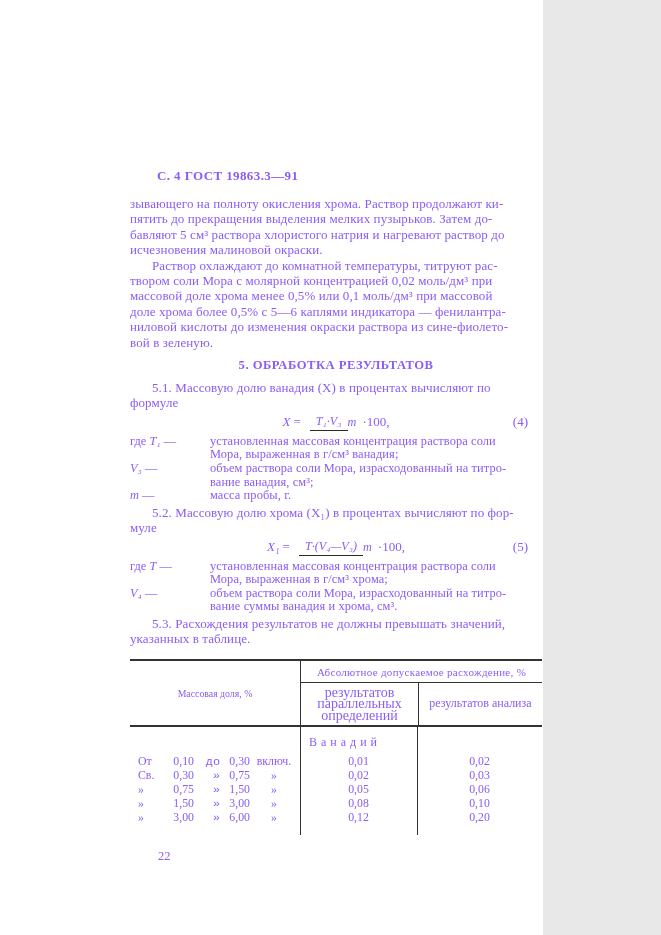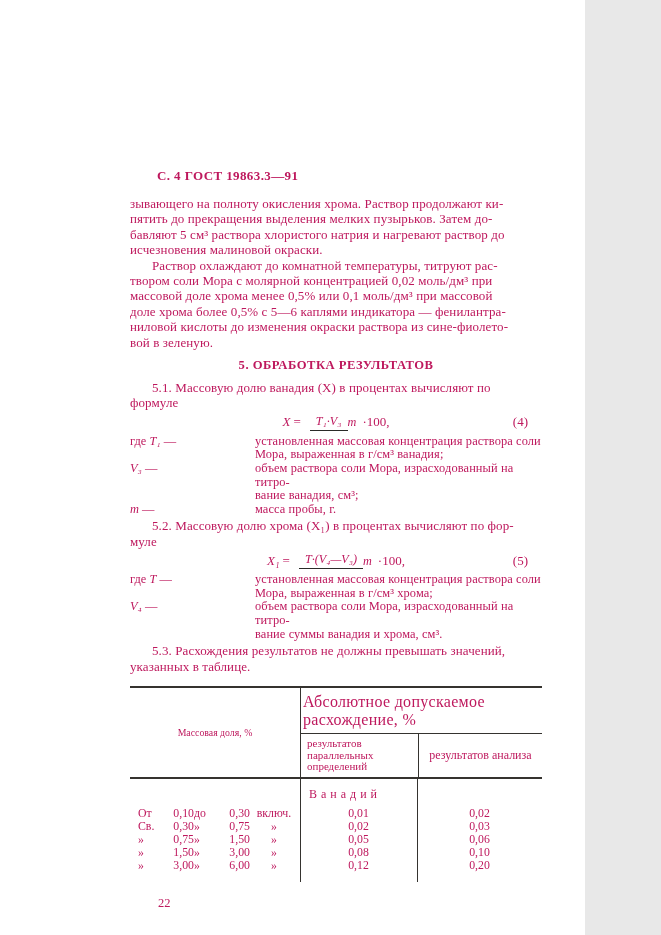--- a/index.html
+++ b/index.html
@@ -1,23 +1,23 @@
 <!DOCTYPE html>
 <html><head>
 <meta charset="utf-8">
 <style>
   * { margin: 0; padding: 0; box-sizing: border-box; }
   html, body { background: #e8e8e8; }
   .page {
     position: relative;
-    width: 585px;
+    width: 543px;
     height: 935px;
     background: #ffffff;
     font-family: "Liberation Serif", "DejaVu Serif", serif;
-    color: #be185d;
+    color: #8b5cf6;
     overflow: hidden;
   }
   .content {
     position: absolute;
     left: 130px;
     top: 168px;
     width: 412px;
   }
   .doc-header {
     font-size: 13px;
@@ -71,50 +71,50 @@
   .defs { margin: 2px 0 2px 0; }
   .def { display: flex; font-size: 12.4px; line-height: 13.6px; }
   .def-term {
     width: 80px;
     flex-shrink: 0;
     text-align: left;
     padding-right: 5px;
     white-space: nowrap;
   }
   .def-var { font-style: italic; }
-  .def-text { flex: 1; white-space: pre-line; letter-spacing: 0.1px; margin-left: 45px; }
+  .def-text { flex: 1; white-space: pre-line; letter-spacing: 0.1px; }
   
   .gtable {
     margin-top: 12px;
     border-top: 2px solid #35332f;
     font-family: "Liberation Serif", "DejaVu Serif", serif;
   }
   .thead { display: flex; border-bottom: 2px solid #35332f; }
   .th-col1 {
     width: 170px;
     display: flex;
     align-items: center;
     justify-content: center;
     font-size: 9.8px;
     text-align: center;
     padding: 2px;
   }
   .th-right { flex: 1; border-left: 1px solid #35332f; display: flex; flex-direction: column; }
   .th-span {
-    text-align: left;
-    font-size: 16px;
+    text-align: center;
+    font-size: 11px;
     padding: 5px 2px 4px 2px;
     border-bottom: 1px solid #35332f;
     letter-spacing: 0.3px;
   }
   .th-sub { display: flex; flex: 1; }
   .th-col2 {
     width: 117px;
-    text-align: left;
-    font-size: 11px;
+    text-align: center;
+    font-size: 14px;
     padding: 4px 6px;
     line-height: 11.5px;
     display: flex; align-items: center; justify-content: center;
   }
   .th-col3 {
     flex: 1;
     border-left: 1px solid #35332f;
     text-align: center;
     font-size: 12px;
     padding: 4px 6px;
@@ -130,21 +130,21 @@
     letter-spacing: 4px;
     padding-left: 18px;
     margin: 3px 0 5px 0;
     text-align: center;
   }
   .trow { display: flex; font-size: 11.8px; line-height: 13px; }
   .rc { display: inline-block; }
   .range-cell { width: 170px; padding-left: 8px; white-space: nowrap; }
   .rc0 { width: 26px; text-align: left; }
   .rc-v1 { width: 30px; text-align: right; }
-  .rc1 { width: 26px; text-align: left; }
+  .rc1 { width: 26px; text-align: right; font-family: Liberation Mono, monospace; }
   .rc-v2 { width: 30px; text-align: right; }
   .rc2 { width: 48px; text-align: center; }
   .trow:first-child .rc2 { font-style: italic; font-size: 11px; }
   .num-cell-2 { width: 117px; text-align: center; }
   .num-cell-3 { flex: 1; text-align: center; }
   .page-number { font-size: 12.5px; margin-top: 14px; padding-left: 28px; }
 </style>
 </head>
 <body>
 

